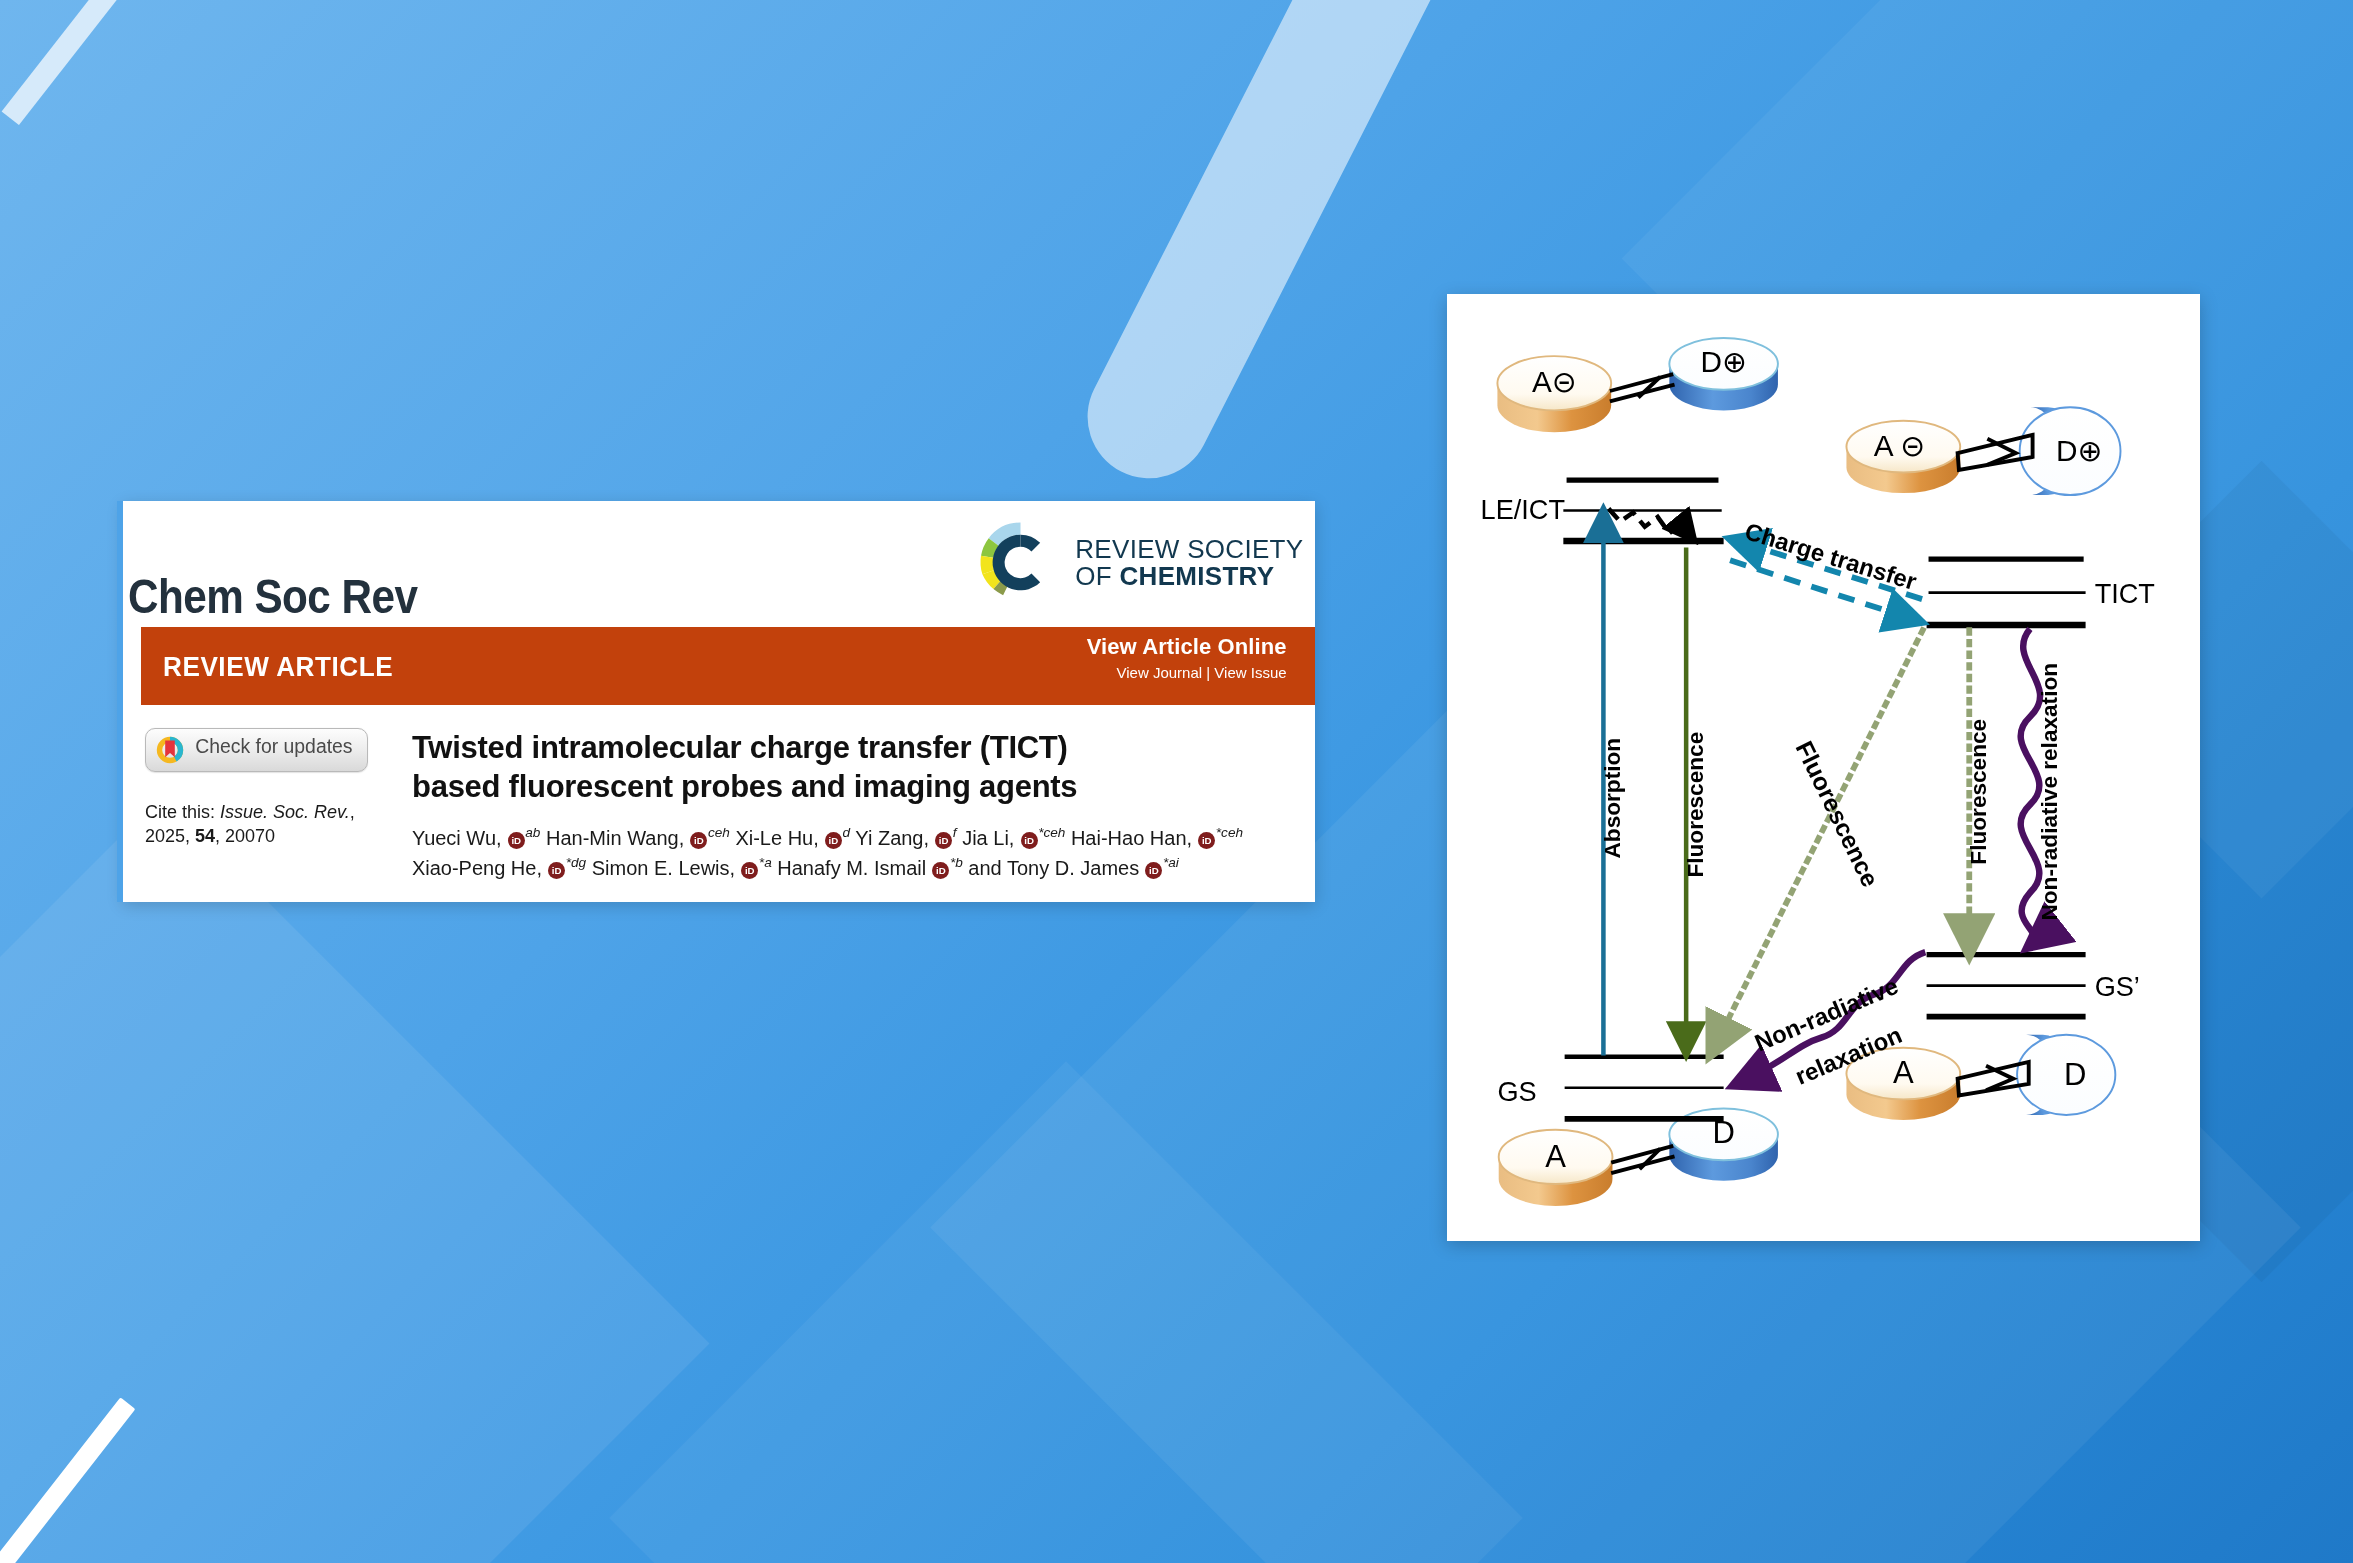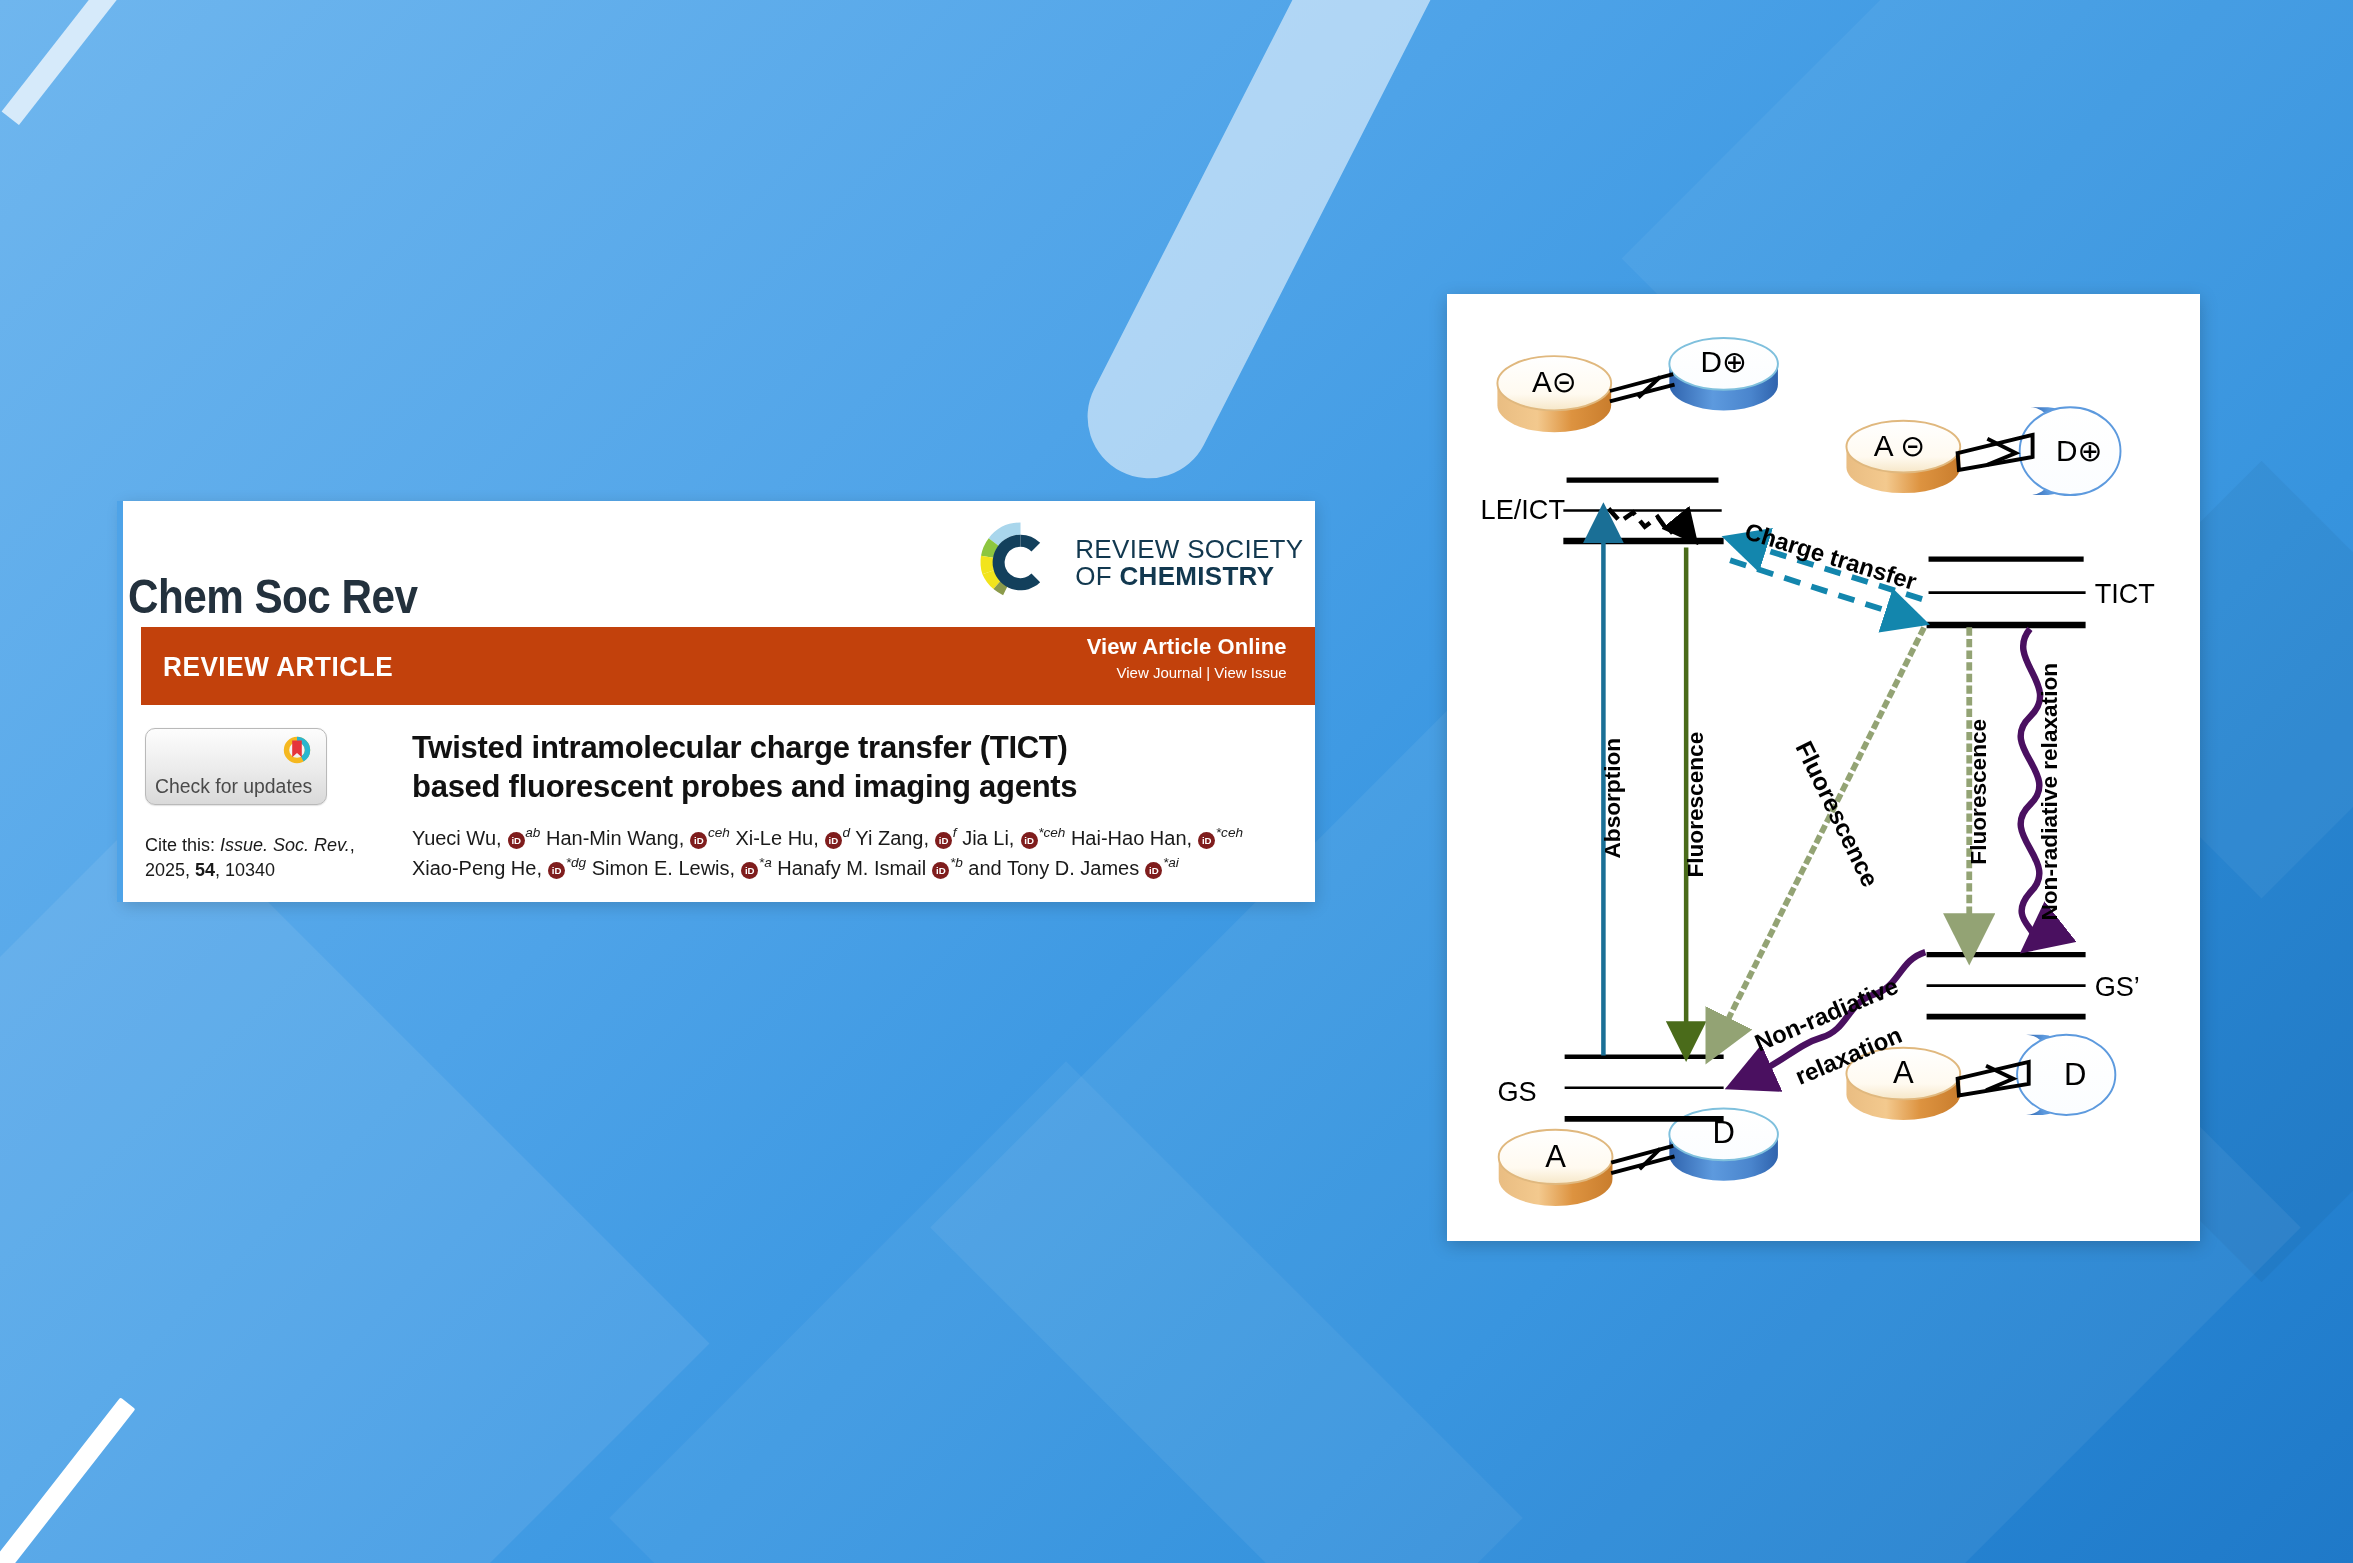--- a/index.html
+++ b/index.html
@@ -60,25 +60,24 @@
     font-size:28.4px;font-weight:700;color:#ffffff;letter-spacing:0.6px;
     margin-left:22px;transform:scaleX(0.92);transform-origin:left center;
   }
   .view-online{position:absolute;right:28.4px;top:7px;text-align:right;color:#ffffff;}
   .view-online .vo1{font-size:22px;font-weight:700;letter-spacing:0.1px;}
   .view-online .vo2{font-size:15px;font-weight:400;margin-top:3.9px;}
 
   .card-body{position:relative;padding:23px 0 0 18px;display:flex;}
   .col-left{width:258px;flex:0 0 258px;padding-left:3.9px;}
   .check-btn{
-    display:inline-flex;align-items:flex-end;gap:10.3px;
+    display:inline-flex;align-items:flex-start;gap:10.3px;
     background:linear-gradient(180deg,#fdfdfd 0%,#ececec 52%,#d9d9d9 100%);
     border:0.6px solid #b9b9b9;border-radius:10px;padding:5.8px 14.2px 5.8px 9px;
     box-shadow:0 0.6px 1.3px rgba(0,0,0,0.12);
-    flex-direction:column;
   }
   .check-btn .lbl{font-size:19.4px;color:#4a4a4a;}
   .crossmark{width:30px;height:30px;flex:0 0 30px;}
   .cite{margin-top:28.4px;font-size:18px;color:#1a1a1a;line-height:1.35;max-width:239px;}
   .cite i{font-style:italic;}
   .cite b{font-weight:700;}
 
   .col-right{flex:1;padding-left:9px;padding-right:33px;}
   .art-title{
     font-size:32px;font-weight:700;color:#111111;line-height:1.22;
@@ -154,21 +153,21 @@
         <svg class="crossmark" viewBox="0 0 100 100">
           <path d="M50 6 A44 44 0 0 1 94 50 A44 44 0 0 1 50 94 A44 44 0 0 1 6 50 A44 44 0 0 1 50 6 Z
                    M50 24 A26 26 0 0 0 24 50 A26 26 0 0 0 50 76 A26 26 0 0 0 76 50 A26 26 0 0 0 50 24 Z" fill="#f5b820" fill-rule="evenodd"></path>
           <path d="M50 6 A44 44 0 0 1 94 50 A44 44 0 0 1 72 88 L63 72 A26 26 0 0 0 76 50 A26 26 0 0 0 50 24 Z" fill="#29b6cf"></path>
           <path d="M34 18 L66 18 L66 74 L50 60 L34 74 Z" fill="#e5343b"></path>
         </svg>
         <span class="lbl">Check for updates</span>
       </div>
 
       <div class="cite"><span>Cite this: </span><i>Issue. Soc. Rev.</i><span>, 2025,</span>
-        <b>54</b><span>, 10340</span></div>
+        <b>54</b><span>, 20070</span></div>
     </div>
 
     <div class="col-right">
       <div class="art-title">
         <div>Twisted intramolecular charge transfer (TICT)</div>
         <div>based fluorescent probes and imaging agents</div>
       </div>
       <div class="authors"><span>Yueci Wu, </span><span class="orcid">iD</span><span class="sup">ab</span> <span>Han-Min Wang, </span><span class="orcid">iD</span><span class="sup">ceh</span> <span>Xi-Le Hu, </span><span class="orcid">iD</span><span class="sup">d</span> <span>Yi Zang, </span><span class="orcid">iD</span><span class="sup">f</span> <span>Jia Li, </span><span class="orcid">iD</span><span class="sup">*ceh</span> <span>Hai-Hao Han, </span><span class="orcid">iD</span><span class="sup">*ceh</span> <span>Xiao-Peng He, </span><span class="orcid">iD</span><span class="sup">*dg</span> <span>Simon E. Lewis, </span><span class="orcid">iD</span><span class="sup">*a</span> <span>Hanafy M. Ismail </span><span class="orcid">iD</span><span class="sup">*b</span> <span>and Tony D. James </span><span class="orcid">iD</span><span class="sup">*ai</span> </div>
     </div>
   </div>

